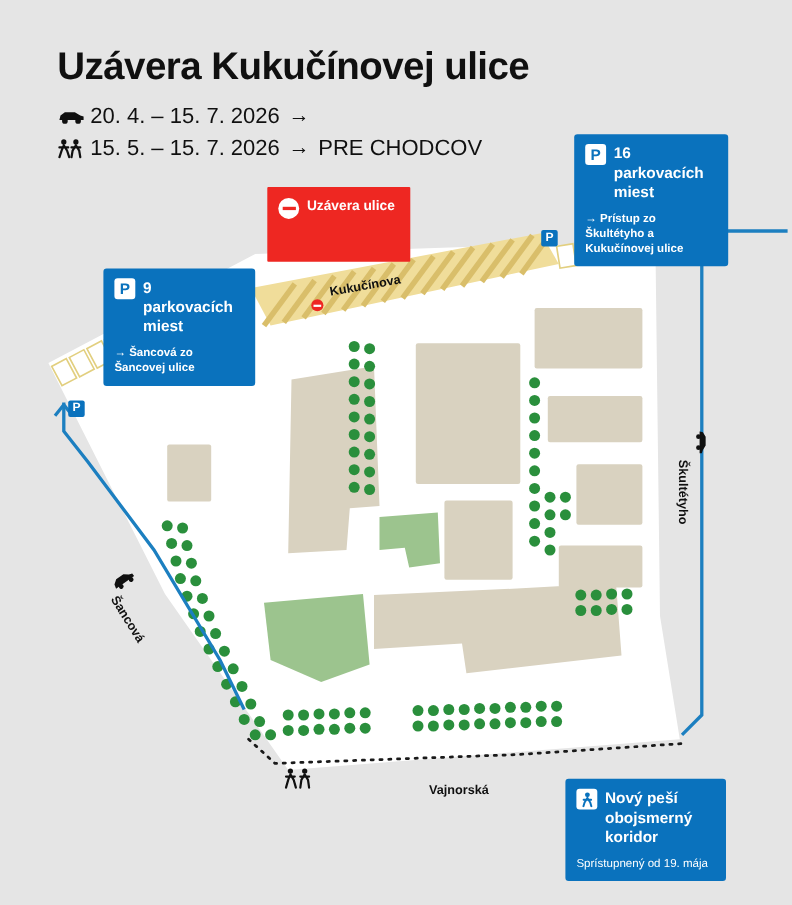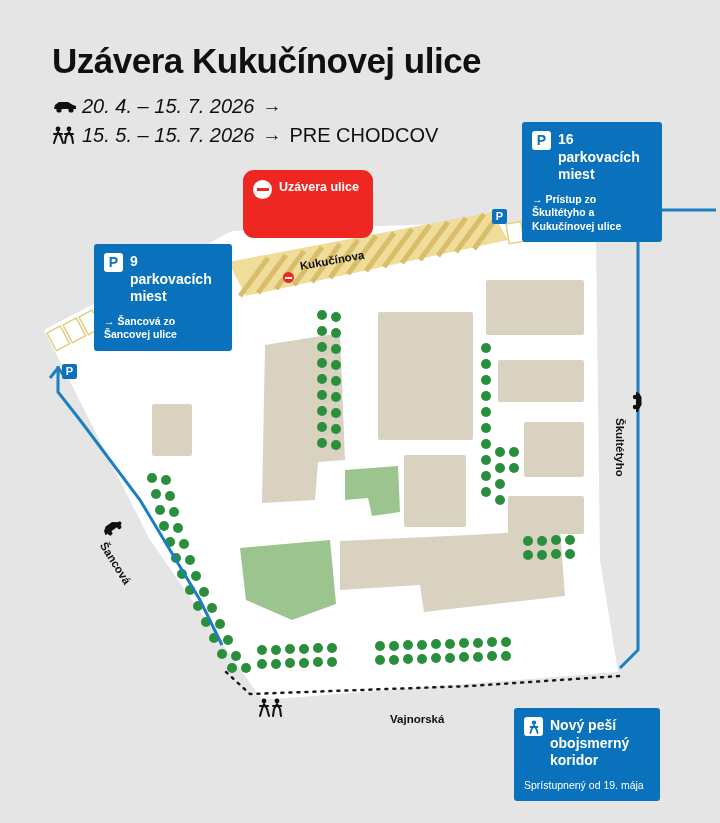--- a/index.html
+++ b/index.html
@@ -44,21 +44,21 @@
     color: #101010;
     margin-bottom: 6px;
     font-weight: 500;
   }
   .legend-icon {
     width: 30px;
     display: flex;
     align-items: center;
     justify-content: flex-start;
   }
-  .legend-dates { white-space: nowrap; font-style: italic; }
+  .legend-dates { white-space: nowrap; }
   .legend-arrow { margin: 0 8px; font-size: 19px; }
   .legend-for { white-space: nowrap; }
 
   
   .info-card {
     position: absolute;
     background: #0a72bd;
     color: #ffffff;
     border-radius: 3px;
     padding: 9px 10px 9px 10px;
@@ -106,21 +106,21 @@
   .info-card-sub.plain { font-weight: normal; }
 
   
   #closure-card {
     position: absolute;
     left: 243px;
     top: 170px;
     width: 130px;
     height: 68px;
     background: #ee2722;
-    border-radius: 11px;
+    border-radius: 1px;
     padding: 10px;
     box-sizing: border-box;
     display: flex;
     align-items: flex-start;
     gap: 7px;
   }
   .no-entry {
     width: 19px;
     height: 19px;
     border-radius: 50%;

